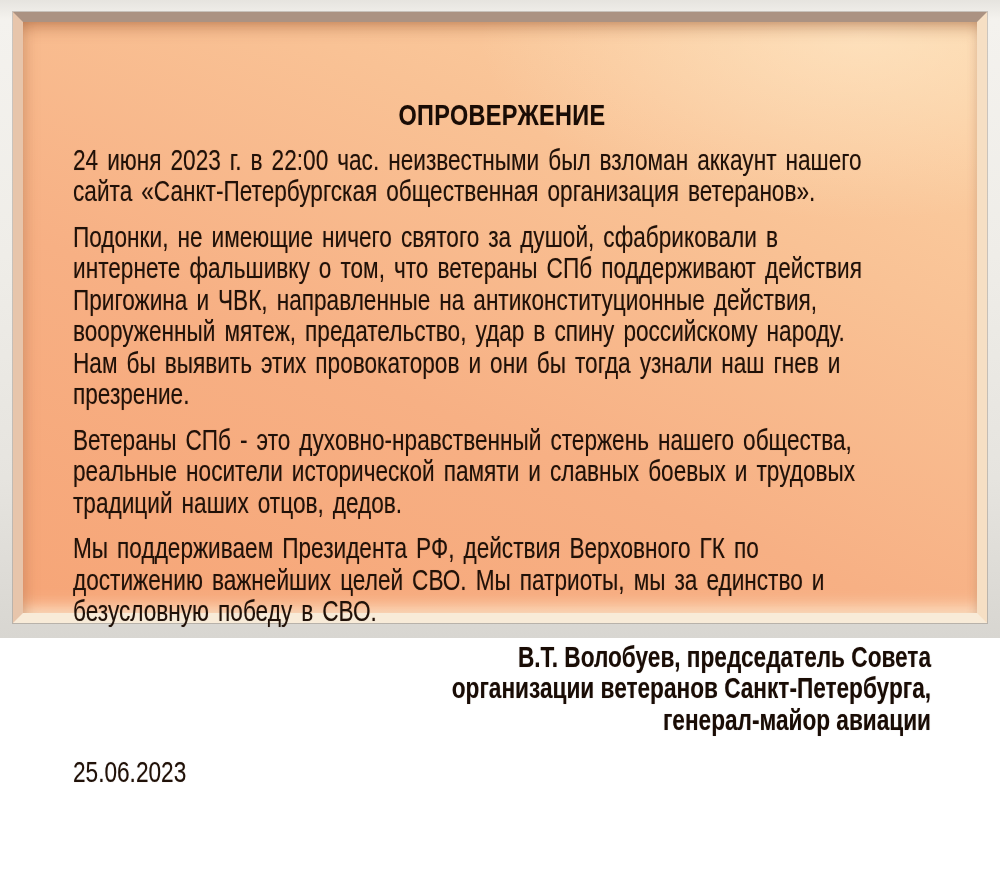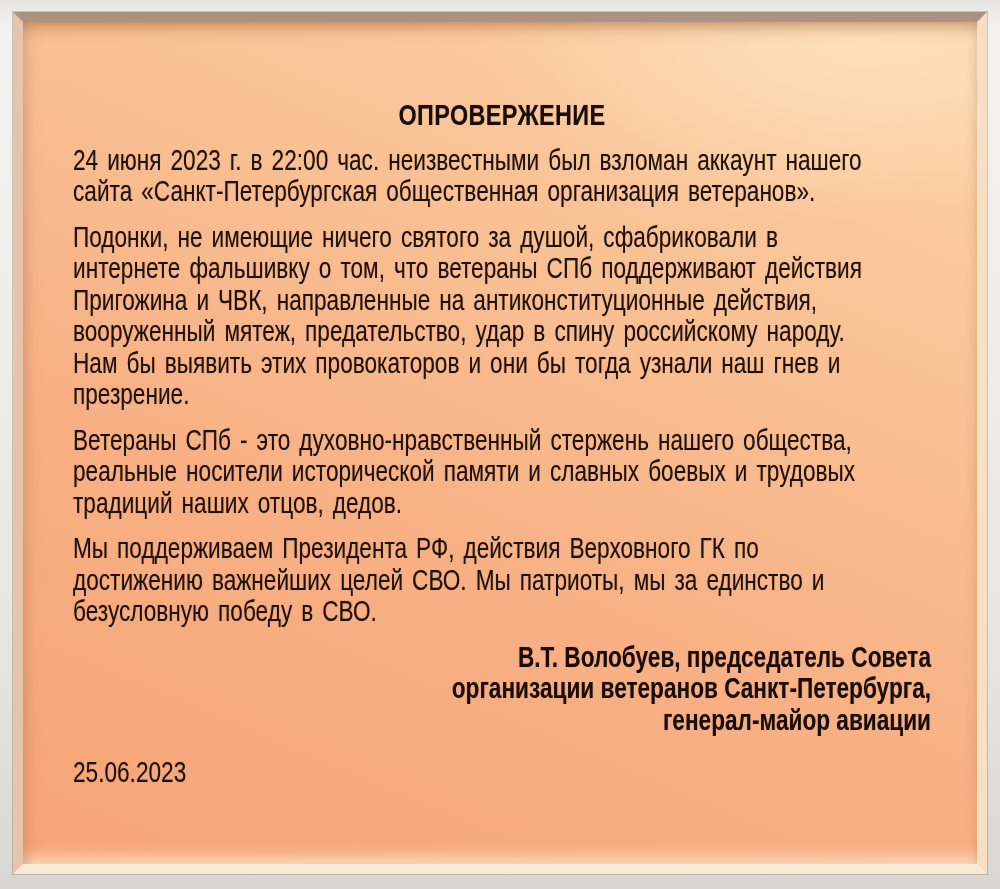--- a/index.html
+++ b/index.html
@@ -8,21 +8,21 @@
     width: 1000px;
     height: 889px;
     overflow: hidden;
     font-family: "Liberation Sans", sans-serif;
   }
 
   
   .scene {
     position: relative;
     width: 1000px;
-    height: 889px;
+    height: 638px;
     background: linear-gradient(180deg,
       #e6e4df 0%, #f4f2ee 3%, #efede8 40%,
       #e6e4df 75%, #d8d6d1 100%);
   }
 
   
   .poster {
     position: absolute;
     left: 13px;
     right: 13px;

